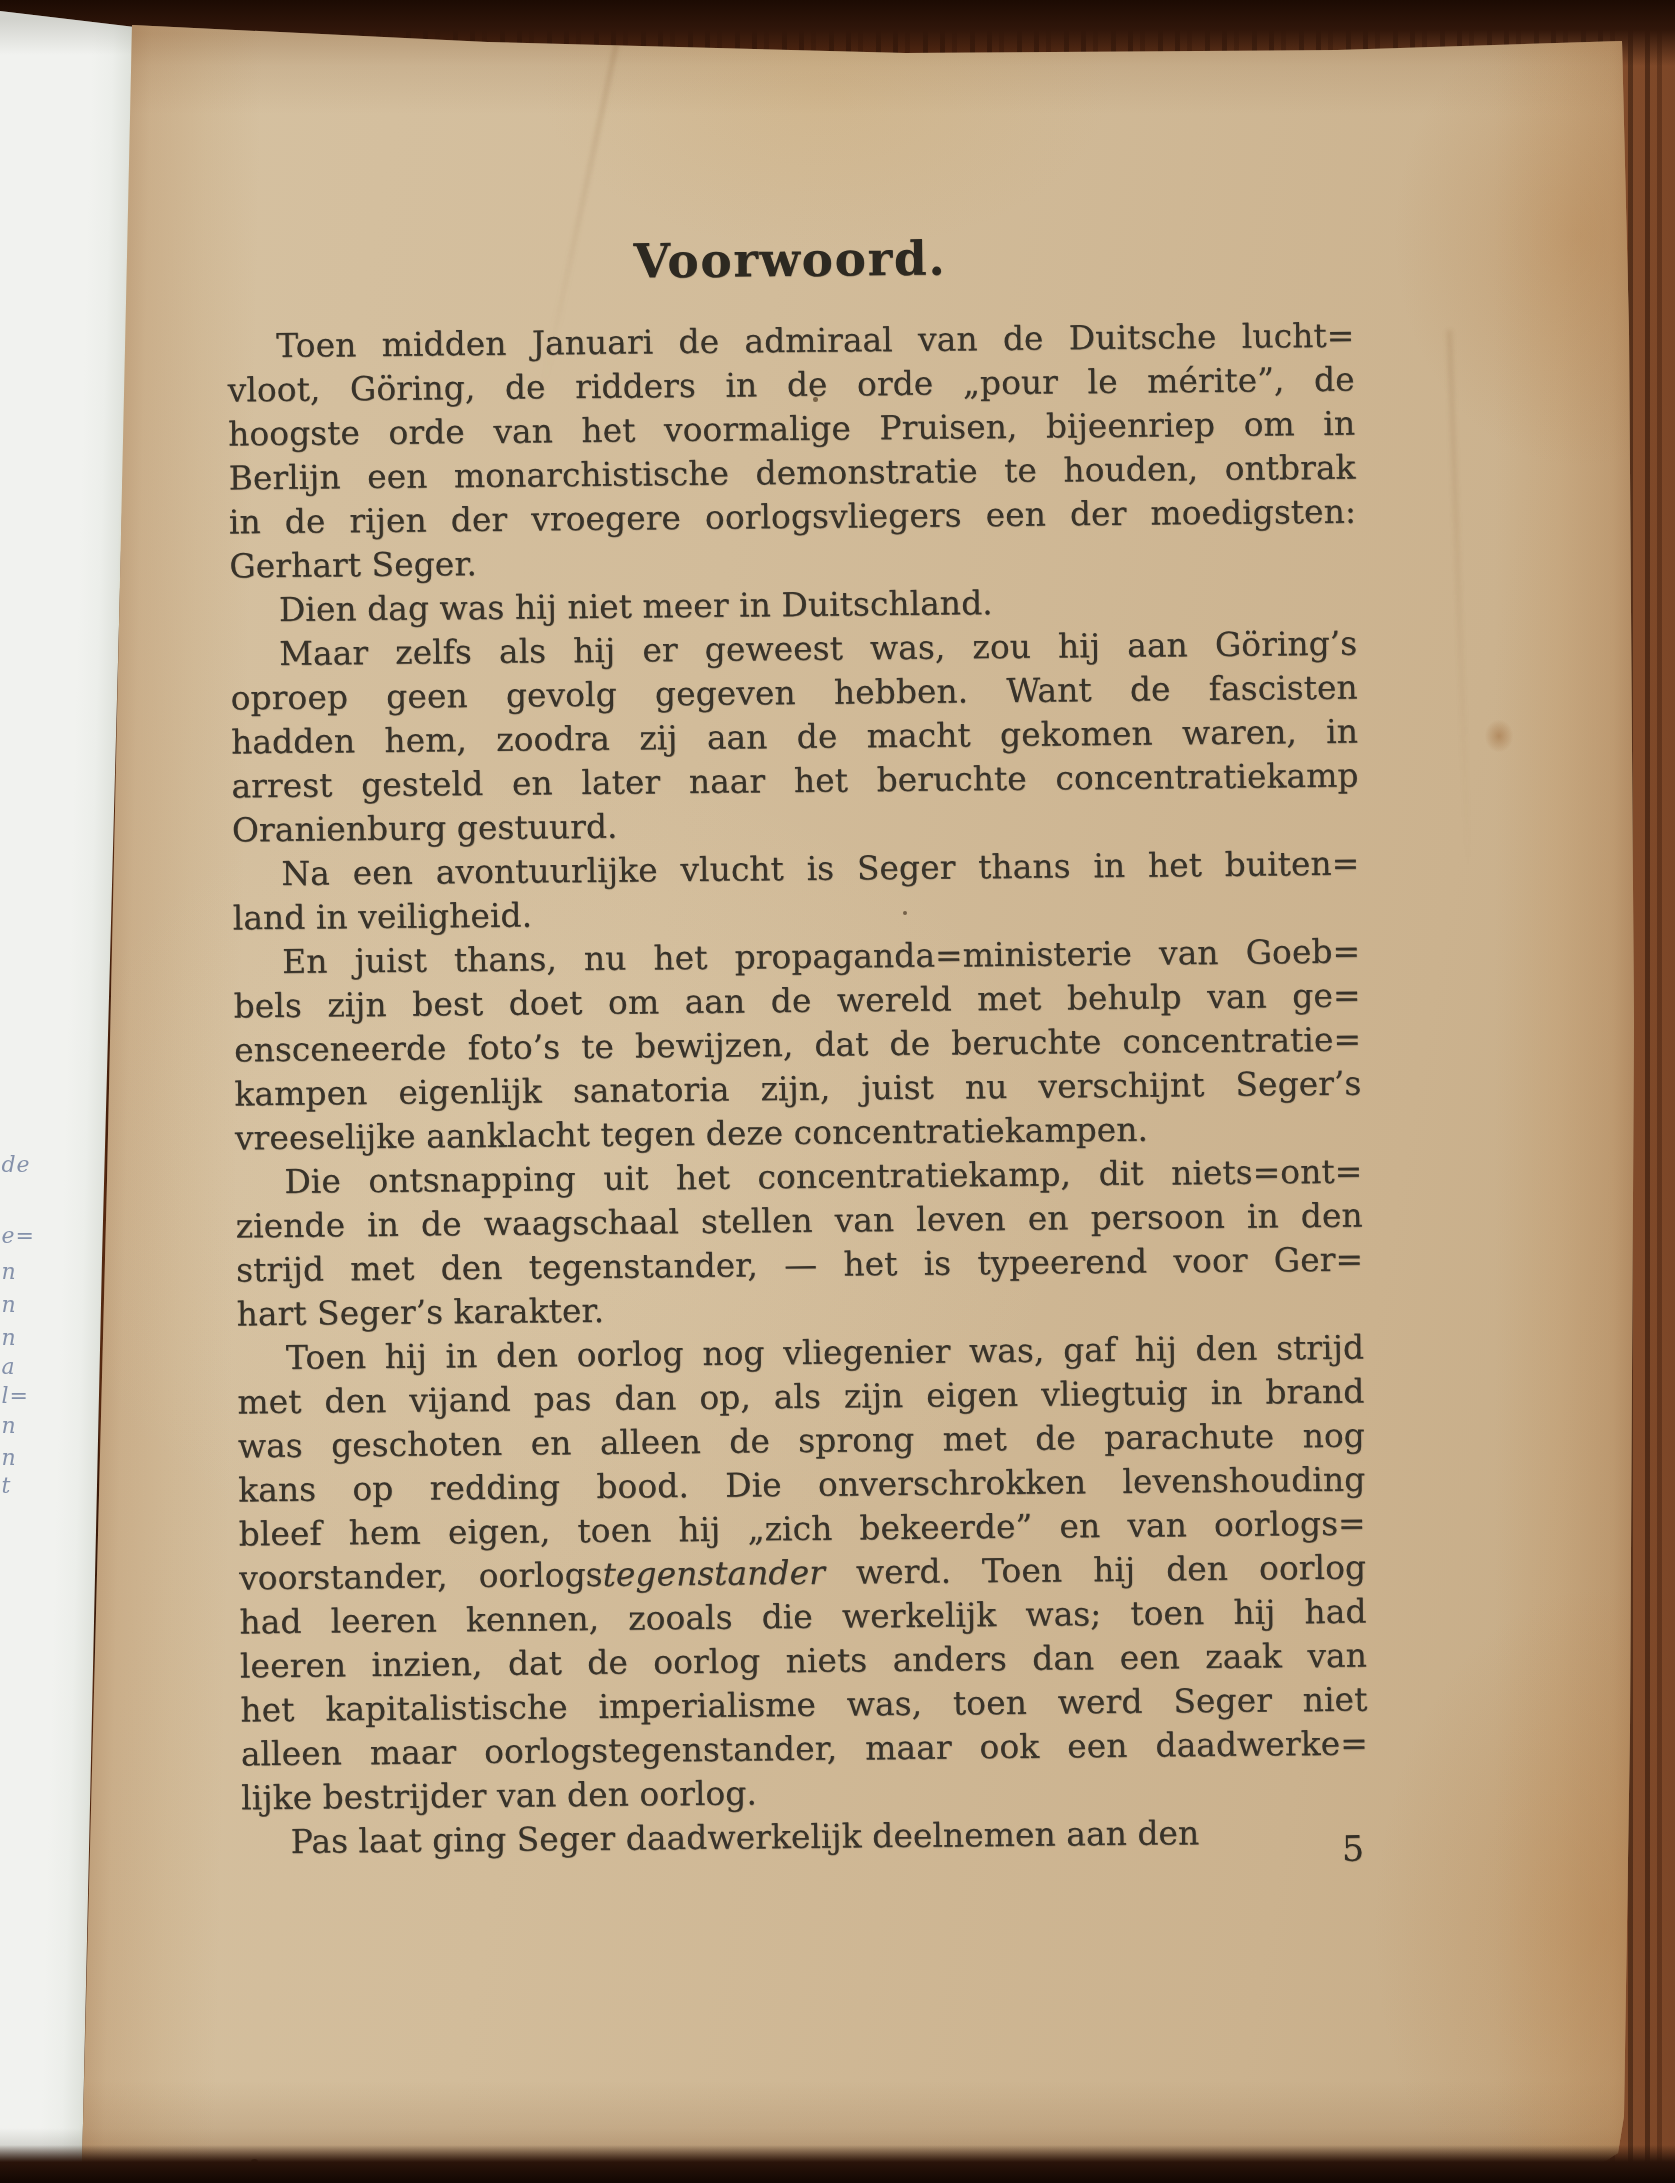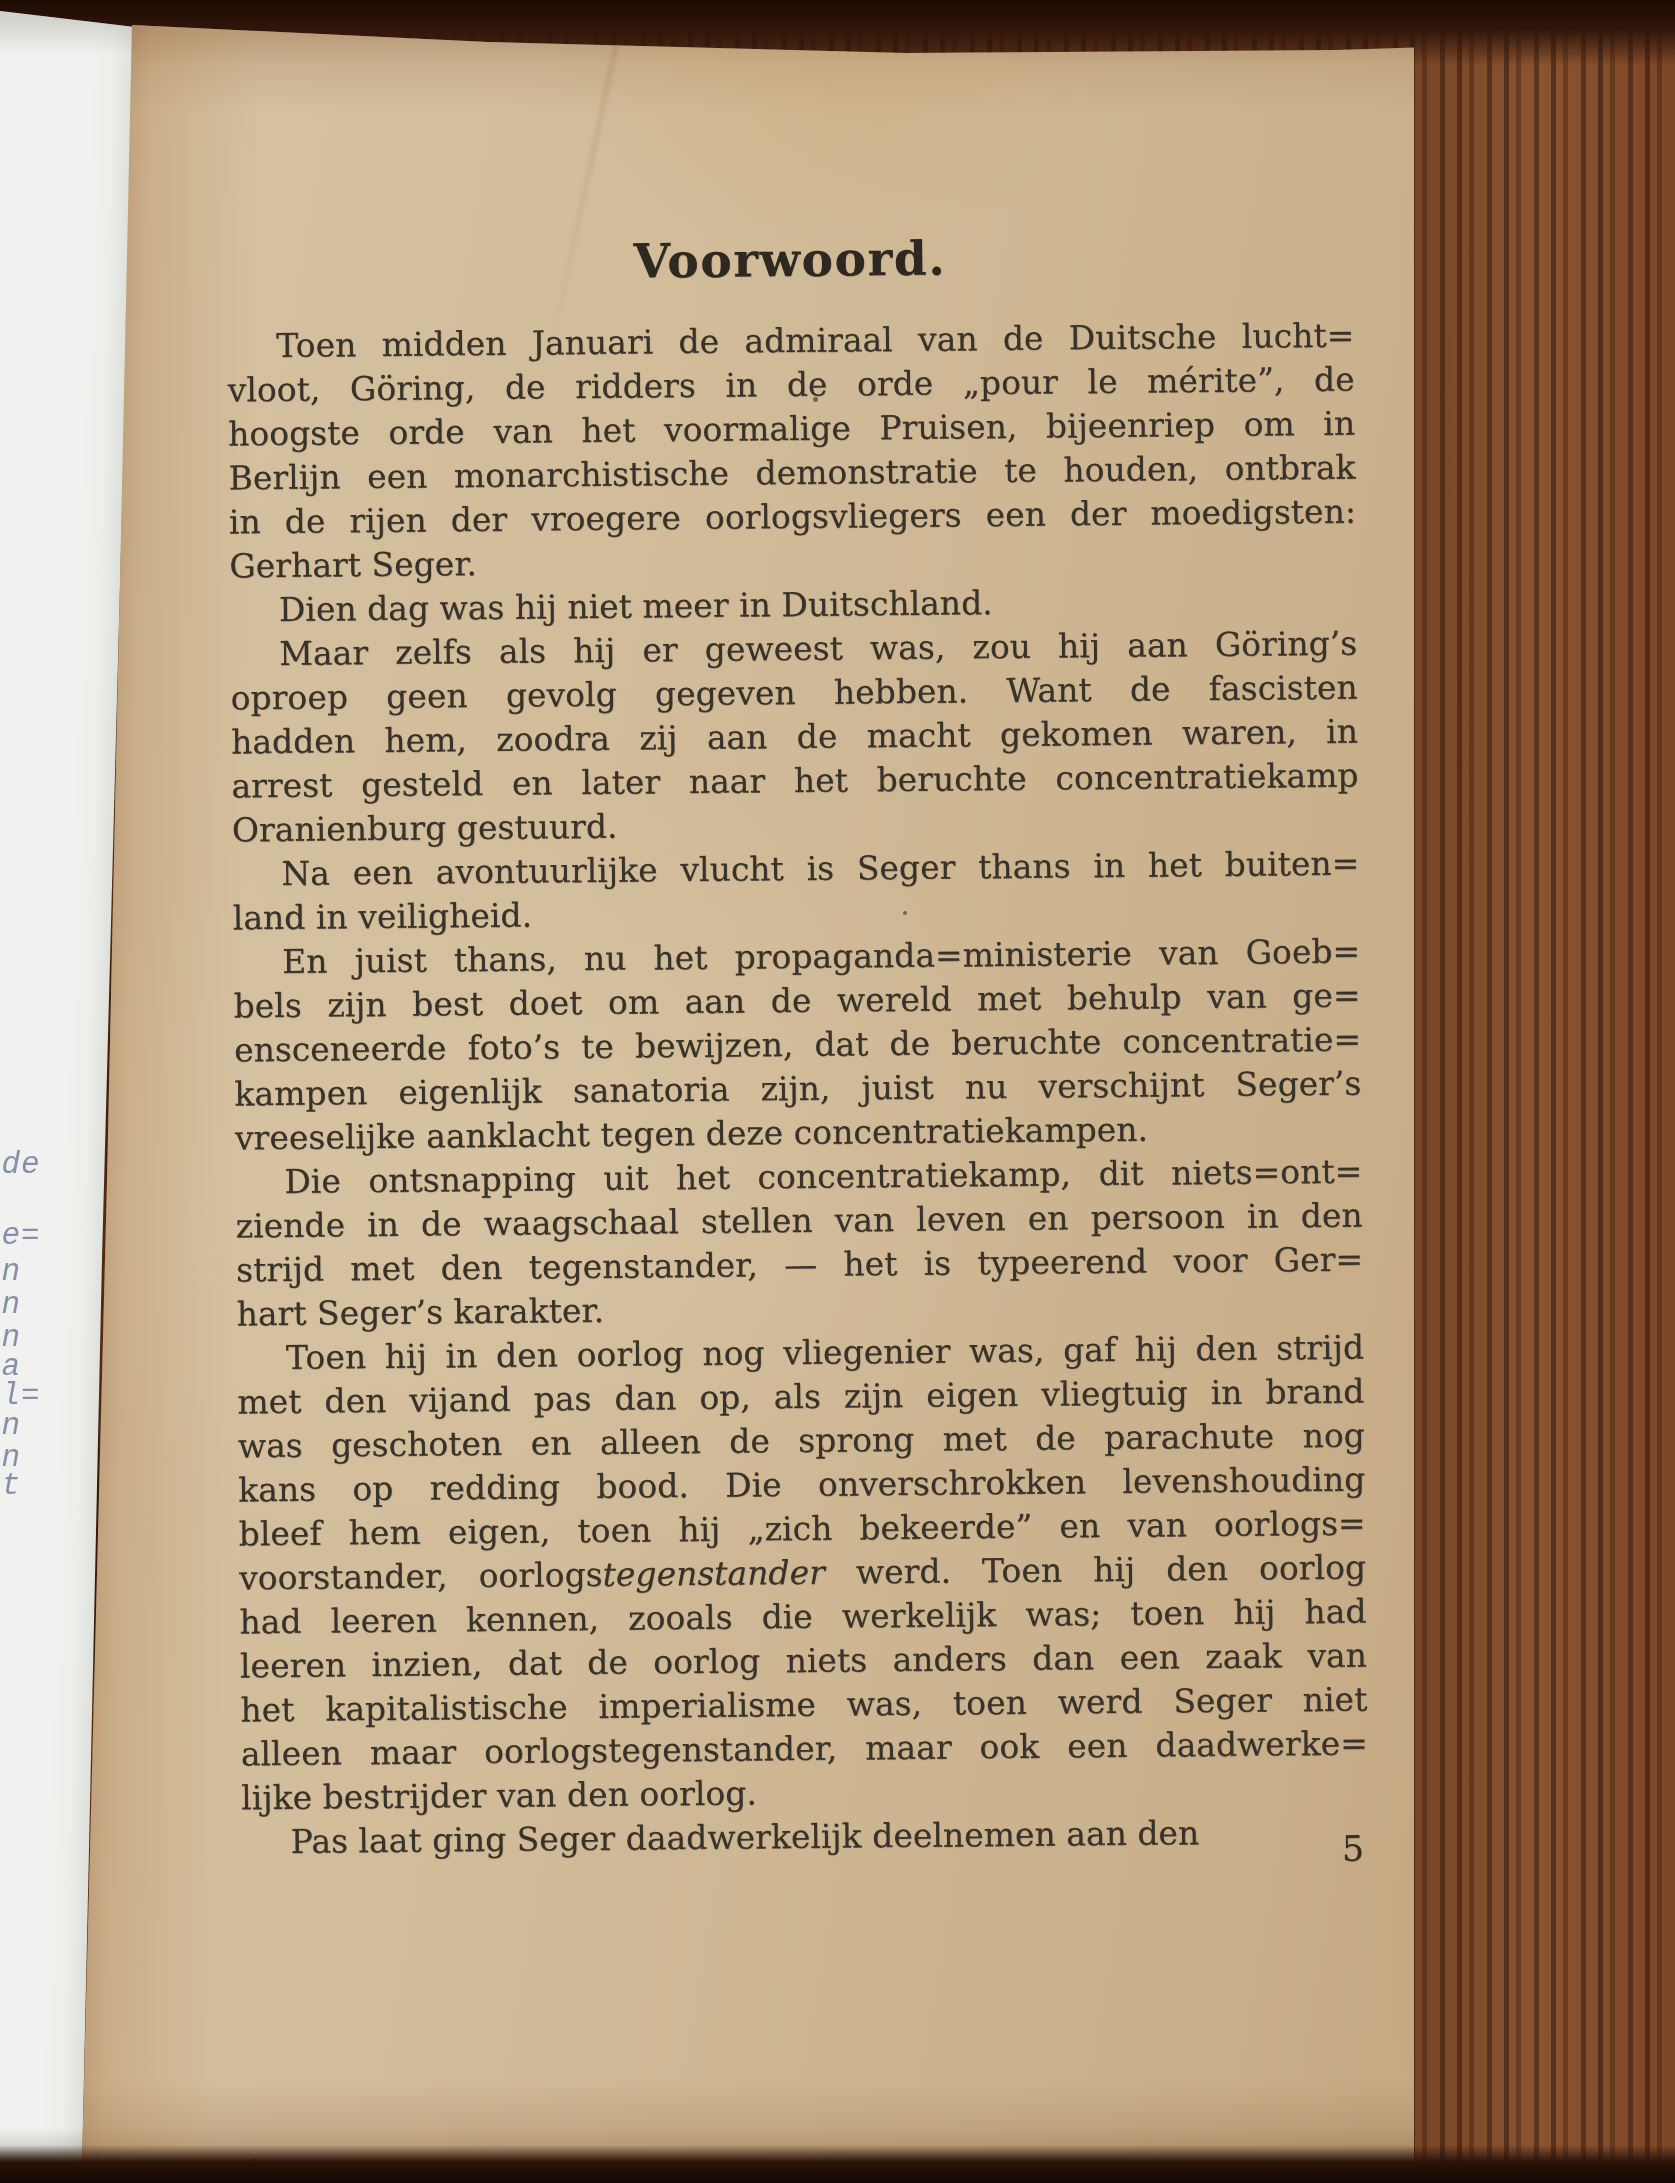--- a/index.html
+++ b/index.html
@@ -23,21 +23,21 @@
   
   .stack-edge{position:absolute;left:0;top:0;width:165px;height:2183px;
     clip-path:polygon(0 11px,135px 27px,102px 1259px,82px 2168px,0 2162px);
     background:
       linear-gradient(180deg, rgba(150,150,140,.35) 0 19px, rgba(0,0,0,0) 55px),
       linear-gradient(0deg, rgba(90,85,70,.45) 0 12.6px, rgba(0,0,0,0) 55px),
       linear-gradient(91.4deg,#f1f2ef 0 93px,#eceeea 114px,#e0e3dd 131px,#d3d6c2 142px,#bdbd97 153px,#a3a379 160px,rgba(163,163,121,0) 165px);
   }
 
   
-  .page{position:absolute;left:0;top:0;width:1414px;height:2183px;
+  .page{position:absolute;left:0;top:0;width:1675px;height:2183px;
     clip-path:polygon(132px 25px,488px 42px,905px 53px,1337px 50px,1622px 41px,
       1629px 330px,1634px 1023px,1630px 1731px,1624px 2116px,1618px 2153px,
       1596px 2167px,1180px 2171px,551px 2170px,189px 2165px,82px 2164px,107px 1180px);
     background:
       radial-gradient(267px 330px at 1581px 236px, rgba(175,120,65,.32), rgba(0,0,0,0) 70%),
       radial-gradient(330px 488px at 1605px 1928px, rgba(180,125,70,.38), rgba(0,0,0,0) 70%),
       radial-gradient(409px 236px at 826px 87px, rgba(200,160,100,.22), rgba(0,0,0,0) 70%),
       radial-gradient(20.5px 23.6px at 1499px 736px, rgba(150,95,45,.45), rgba(0,0,0,0) 70%),
       radial-gradient(708px 566px at 551px 1180px, rgba(242,230,202,.16), rgba(0,0,0,0) 75%),
       linear-gradient(91.3deg, rgba(140,85,40,.36) 118px, rgba(160,105,55,.20) 153px, rgba(170,120,65,.10) 208px, rgba(0,0,0,0) 264px),
@@ -63,22 +63,22 @@
     text-align:center;letter-spacing:1.6px;color:#2d2921;}
   .lines{width:1127px;}
   .line{font-size:33px;line-height:44px;height:44px;
     text-align:justify;text-align-last:justify;}
   .line.last{text-align-last:left;}
   .line.indent{text-indent:49px;}
   .it{font-style:italic;}
   .pageno{position:absolute;top:1603px;right:4.7px;font-size:35px;color:#332e25;}
 
   
-  .fragment{position:absolute;left:1.6px;font-style:italic;font-size:31px;line-height:30px;
-    color:#72819f;opacity:.85;letter-spacing:0.8px;font-family:Liberation Mono, monospace;}
+  .fragment{position:absolute;left:1.6px;font-style:italic;font-size:22px;line-height:30px;
+    color:#72819f;opacity:.85;letter-spacing:0.8px;}
 </style>
 </head>
 <body>
 
 <div class="viewport">
 
   <div class="wood-top"></div>
 
   <div class="stack-edge"></div>
 

